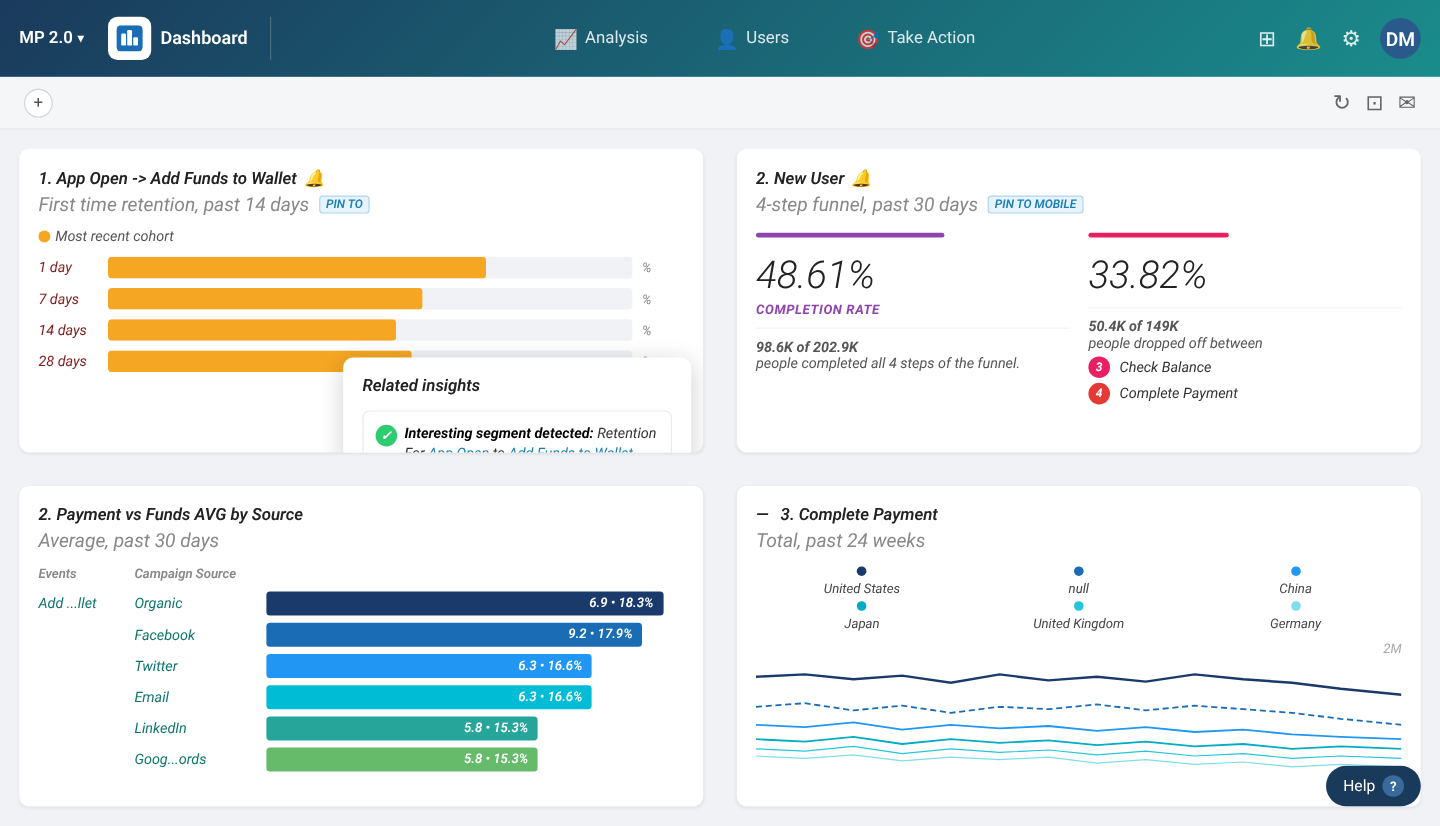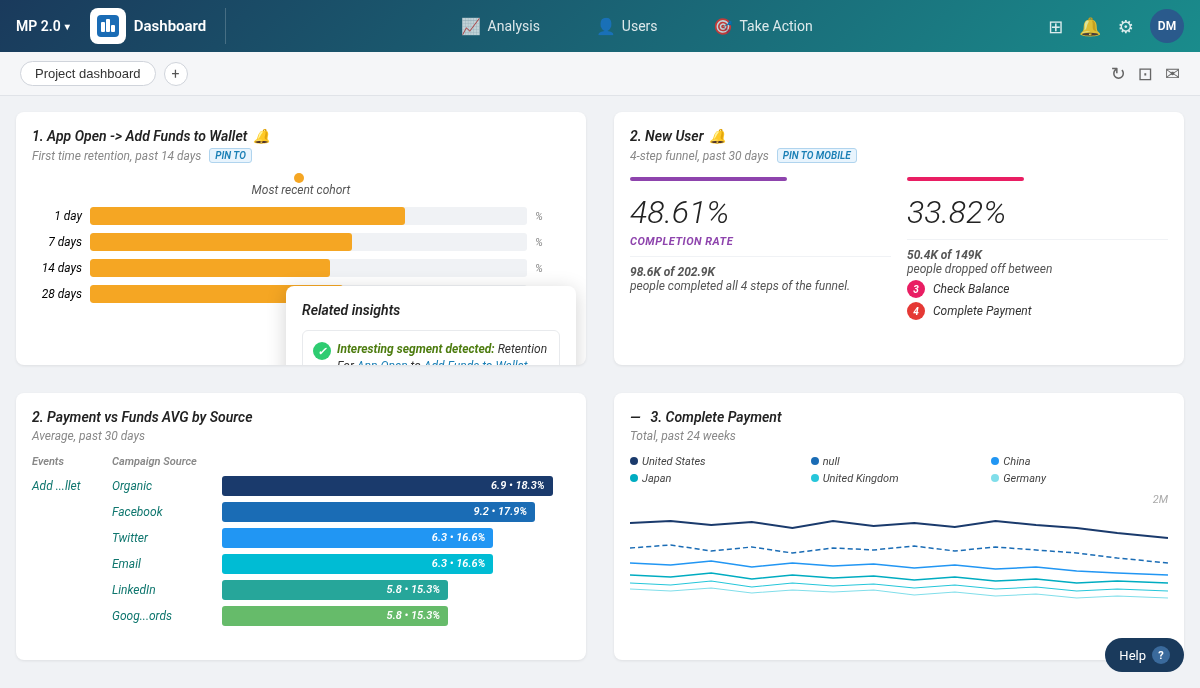--- a/index.html
+++ b/index.html
@@ -1,21 +1,21 @@
 <!DOCTYPE html>
 <html><head>
   <meta charset="utf-8">
   <style>
     * { box-sizing: border-box; margin: 0; padding: 0; }
     body { font-family: -apple-system, BlinkMacSystemFont, 'Segoe UI', Roboto, sans-serif; background: #f0f2f5; min-height: 688px; overflow: hidden; }
 
     
     .header {
       background: linear-gradient(135deg, #1a3a5c 0%, #1a8c8c 100%);
-      height: 52px;
+      height: 64px;
       display: flex;
       align-items: center;
       padding: 0 16px;
       position: relative;
     }
     .header-left {
       display: flex;
       align-items: center;
       gap: 8px;
       min-width: 210px;
@@ -76,21 +76,21 @@
     }
     .avatar {
       width: 34px;
       height: 34px;
       background: #2a5a8c;
       border-radius: 50%;
       display: flex;
       align-items: center;
       justify-content: center;
       color: white;
-      font-size: 12px;
+      font-size: 16px;
       font-weight: 600;
       cursor: pointer;
     }
 
     
     .toolbar {
       background: #f5f6f8;
       height: 44px;
       display: flex;
       align-items: center;
@@ -153,21 +153,21 @@
     .card-title {
       font-size: 14px;
       font-weight: 600;
       color: #222;
       display: flex;
       align-items: center;
       gap: 6px;
       margin-bottom: 4px;
     }
     .card-subtitle {
-      font-size: 12px;
+      font-size: 16px;
       color: #888;
       margin-bottom: 12px;
     }
     .pin-badge {
       background: #e8f4fd;
       border: 1px solid #b0d4ee;
       border-radius: 3px;
       font-size: 10px;
       color: #1a7fb5;
       padding: 1px 5px;
@@ -177,28 +177,28 @@
 
     
     .legend-dot {
       width: 10px;
       height: 10px;
       background: #f5a623;
       border-radius: 50%;
       display: inline-block;
       margin-right: 4px;
     }
-    .legend-label { font-size: 12px; color: #555; display: flex; align-items: center; margin-bottom: 10px; flex-direction: column; }
+    .legend-label { font-size: 12px; color: #555; display: flex; align-items: center; margin-bottom: 10px; }
     .funnel-row {
       display: flex;
       align-items: center;
       margin-bottom: 8px;
       gap: 8px;
     }
-    .funnel-label { font-size: 12px; color: #000000; width: 50px; text-align: right; }
+    .funnel-label { font-size: 12px; color: #7f1d1d; width: 50px; }
     .funnel-bar-wrap { flex: 1; background: #f0f2f5; border-radius: 3px; height: 18px; overflow: hidden; }
     .funnel-bar { height: 100%; background: #f5a623; border-radius: 3px; }
     .funnel-pct { font-size: 11px; color: #888; width: 35px; }
 
     
     .popup {
       position: absolute;
       top: 174px;
       left: 270px;
       width: 290px;
@@ -232,21 +232,21 @@
       background: #2ecc71;
       border-radius: 50%;
       display: flex;
       align-items: center;
       justify-content: center;
       flex-shrink: 0;
       margin-top: 1px;
     }
     .insight-dot span { color: white; font-size: 11px; font-weight: 700; }
     .insight-label { font-size: 12px; color: #333; line-height: 1.4; }
-    .insight-label strong { color: #4d7c0f; }
+    .insight-label strong { color: #000000; }
 
     
     .metrics-row {
       display: grid;
       grid-template-columns: 1fr 1fr;
       gap: 16px;
       margin-bottom: 16px;
     }
     .metric-item {}
     .metric-bar {
@@ -307,20 +307,21 @@
       grid-template-columns: 1fr 1fr 1fr;
       gap: 4px;
       margin-bottom: 8px;
     }
     .legend-item {
       display: flex;
       align-items: center;
       gap: 4px;
       font-size: 11px;
       color: #444;
+      flex-direction: column;
     }
     .legend-circle {
       width: 8px;
       height: 8px;
       border-radius: 50%;
       flex-shrink: 0;
     }
     .line-chart-area {
       position: relative;
       height: 110px;
@@ -401,21 +402,20 @@
 
   <div class="header-right">
     <span class="header-icon">⊞</span>
     <span class="header-icon">🔔</span>
     <span class="header-icon">⚙</span>
     <div class="avatar">DM</div>
   </div>
 </header>
 
 <div class="toolbar">
-  <button class="project-dashboard-btn">Project dashboard</button>
   <div class="add-btn">
     <span>+</span>
   </div>
   <div class="toolbar-right">
     <span class="toolbar-icon">↻</span>
     <span class="toolbar-icon">⊡</span>
     <span class="toolbar-icon">✉</span>
   </div>
 </div>
 

